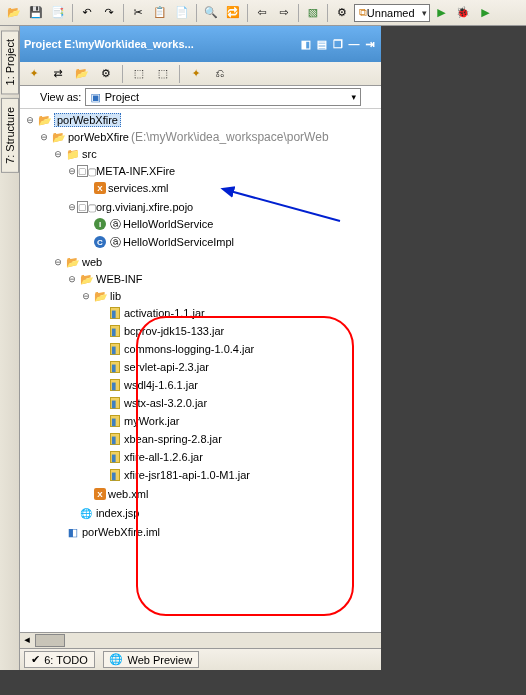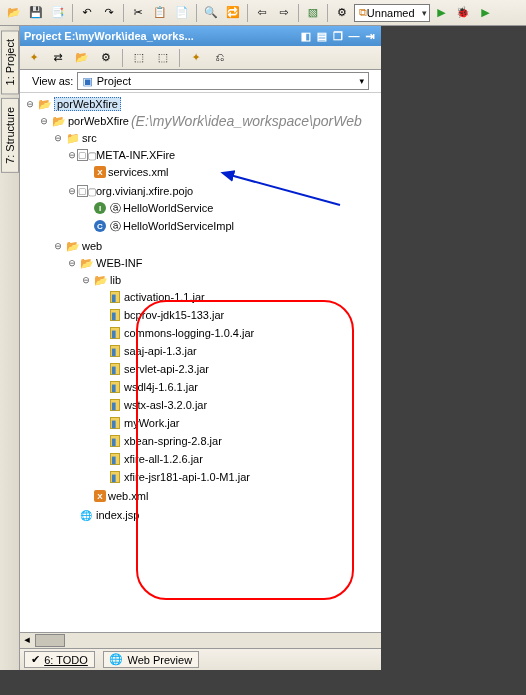--- a/index.html
+++ b/index.html
@@ -6,25 +6,25 @@
 body { background: #404040; width: 526px; height: 695px; overflow: hidden; }
 .toolbar-main { display: flex; align-items: center; background: linear-gradient(#f4f0e8, #e8e4d8); height: 26px; padding: 2px 4px; gap: 2px; border-bottom: 1px solid #999; }
 .tbtn { width: 20px; height: 20px; display: flex; align-items: center; justify-content: center; cursor: pointer; border: 1px solid transparent; }
 .sep { width: 1px; height: 18px; background: #aaa; margin: 0 2px; }
 .dropdown { background: #fff; border: 1px solid #7a7a7a; height: 18px; padding: 0 14px 0 4px; display: flex; align-items: center; position: relative; }
 .dropdown::after { content: "▾"; position: absolute; right: 2px; font-size: 9px; color: #333; }
 .wrap { display: flex; height: 644px; }
 .sidebar-left { width: 20px; background: linear-gradient(90deg, #e8e4d8, #ddd8cc); border-right: 1px solid #999; display: flex; flex-direction: column; align-items: center; padding-top: 4px; }
 .side-tab { writing-mode: vertical-lr; transform: rotate(180deg); padding: 8px 2px; margin-bottom: 4px; border: 1px solid #999; background: #f0ece0; font-size: 10px; display: flex; align-items: center; gap: 4px; }
 .main-area { flex: 1; display: flex; flex-direction: column; background: #fff; }
-.proj-header { background: linear-gradient(#6ab0f0, #4a90d0); color: #fff; height: 20px; display: flex; align-items: center; padding: 0 4px; font-weight: bold; justify-content: space-between; }
+.proj-header { background: linear-gradient(#6ab0f0, #4a90d0); color: #fff; height: 36px; display: flex; align-items: center; padding: 0 4px; font-weight: bold; justify-content: space-between; }
 .proj-header .hicons { display: flex; gap: 2px; }
 .proj-header .hicons span { width: 14px; height: 14px; display: inline-flex; align-items: center; justify-content: center; color: #fff; cursor: pointer; }
 .sub-toolbar { background: linear-gradient(#f4f0e8, #e8e4d8); height: 24px; display: flex; align-items: center; padding: 2px 4px; gap: 4px; border-bottom: 1px solid #999; }
-.viewas-row { display: flex; align-items: center; padding: 2px 12px; gap: 4px; background: #fff; border-bottom: 1px solid #ccc; }
+.viewas-row { display: flex; align-items: center; padding: 2px 20px; gap: 4px; background: #fff; border-bottom: 1px solid #ccc; }
 .viewas-row .dd-wide { flex: 1; background: #fff; border: 1px solid #888; height: 18px; display: flex; align-items: center; padding: 0 4px; gap: 4px; position: relative; }
 .viewas-row .dd-wide::after { content: "▾"; position: absolute; right: 4px; font-size: 9px; }
 .tree-container { flex: 1; overflow: auto; background: #fff; padding: 2px 0; position: relative; }
 .tree ul { list-style: none; padding-left: 14px; }
 .tree > ul { padding-left: 4px; }
 .tree li { position: relative; padding: 1px 0; white-space: nowrap; }
 .node { display: flex; align-items: center; gap: 2px; height: 16px; }
 .tw { width: 12px; height: 12px; display: inline-flex; align-items: center; justify-content: center; font-size: 9px; color: #555; cursor: pointer; }
 .ic { width: 14px; height: 14px; display: inline-flex; align-items: center; justify-content: center; font-size: 10px; }
 .ic-oc { color: #c08000; }
@@ -38,21 +38,21 @@
 .ic-iface { background: #4a9040; color: #fff; width: 12px; height: 12px; border-radius: 50%; font-size: 8px; font-weight: bold; }
 .ic-iface::before { content: "I"; }
 .ic-class { background: #3070c0; color: #fff; width: 12px; height: 12px; border-radius: 50%; font-size: 8px; font-weight: bold; }
 .ic-class::before { content: "C"; }
 .ic-jar { color: #4080c0; }
 .ic-jar::before { content: "▮"; background: #f0d060; border: 1px solid #c0a020; width: 8px; height: 10px; display: inline-block; }
 .ic-web::before { content: "🌐"; font-size: 10px; }
 .ic-iml { color: #3070c0; }
 .ic-iml::before { content: "◧"; font-size: 11px; }
 .sel { border: 1px dotted #3070c0; background: #d0e4f8; padding: 0 2px; }
-.hint { color: #888; font-size: 14px; font-style: italic; }
+.hint { color: #888; font-size: 12px; }
 .red-ring { position: absolute; border: 2px solid #ff0000; border-radius: 30px; pointer-events: none; }
 .arrow-svg { position: absolute; pointer-events: none; }
 .bottom-bar { height: 22px; background: linear-gradient(#f4f0e8, #e8e4d8); border-top: 1px solid #999; display: flex; align-items: center; padding: 0 4px; gap: 8px; }
 .bot-tab { border: 1px solid #999; background: #f8f4ec; padding: 1px 6px; display: flex; align-items: center; gap: 4px; font-size: 10px; }
 .right-dark { width: 145px; background: #404040; }
 .scroll-h { height: 16px; background: #e8e4d8; border-top: 1px solid #999; display:flex; }
 .scroll-h .thumb { width: 30px; background: #c8c4b8; border: 1px solid #888; margin:1px; }
 </style>
 </head>
 <body>
@@ -237,27 +237,20 @@
                                   <div class="node">
                                     <span class="tw"></span>
                                     <span class="ic ic-jar"></span>
                                     <span>commons-logging-1.0.4.jar</span>
                                   </div>
                                 </li>
                                 <li>
                                   <div class="node">
                                     <span class="tw"></span>
                                     <span class="ic ic-jar"></span>
-                                    <span>saaj-api-1.3.jar</span>
-                                  </div>
-                                </li>
-                                <li>
-                                  <div class="node">
-                                    <span class="tw"></span>
-                                    <span class="ic ic-jar"></span>
                                     <span>servlet-api-2.3.jar</span>
                                   </div>
                                 </li>
                                 <li>
                                   <div class="node">
                                     <span class="tw"></span>
                                     <span class="ic ic-jar"></span>
                                     <span>wsdl4j-1.6.1.jar</span>
                                   </div>
                                 </li>
@@ -309,20 +302,27 @@
                       </li>
                       <li>
                           <div class="node">
                             <span class="tw"></span>
                             <span class="ic ic-web"></span>
                             <span>index.jsp</span>
                           </div>
                         </li>
                     </ul>
                   </li>
+                  <li>
+                      <div class="node">
+                        <span class="tw"></span>
+                        <span class="ic ic-iml"></span>
+                        <span>porWebXfire.iml</span>
+                      </div>
+                    </li>
                 </ul>
               </li>
             </ul>
           </li>
         </ul>
       </div>
 
       <div class="red-ring" style="left:116px; top:207px; width:218px; height:300px;"></div>
       <svg class="arrow-svg" style="left:200px; top:70px;" width="130" height="50">
         <defs>
@@ -334,21 +334,21 @@
       </svg>
     </div>
     <div class="scroll-h">
         <span style="width:14px;text-align:center;">◂</span>
         <div class="thumb"></div>
       </div>
 
     <div class="bottom-bar">
       <div class="bot-tab">
           <span>✔</span>
-          <span style="text-decoration:underline;">6: TODO</span>
+          <span style="">6: TODO</span>
         </div>
       <div class="bot-tab">
           <span>🌐</span>
           <span>Web Preview</span>
         </div>
     </div>
   </div>
 
   <div class="right-dark"></div>
 </div>

